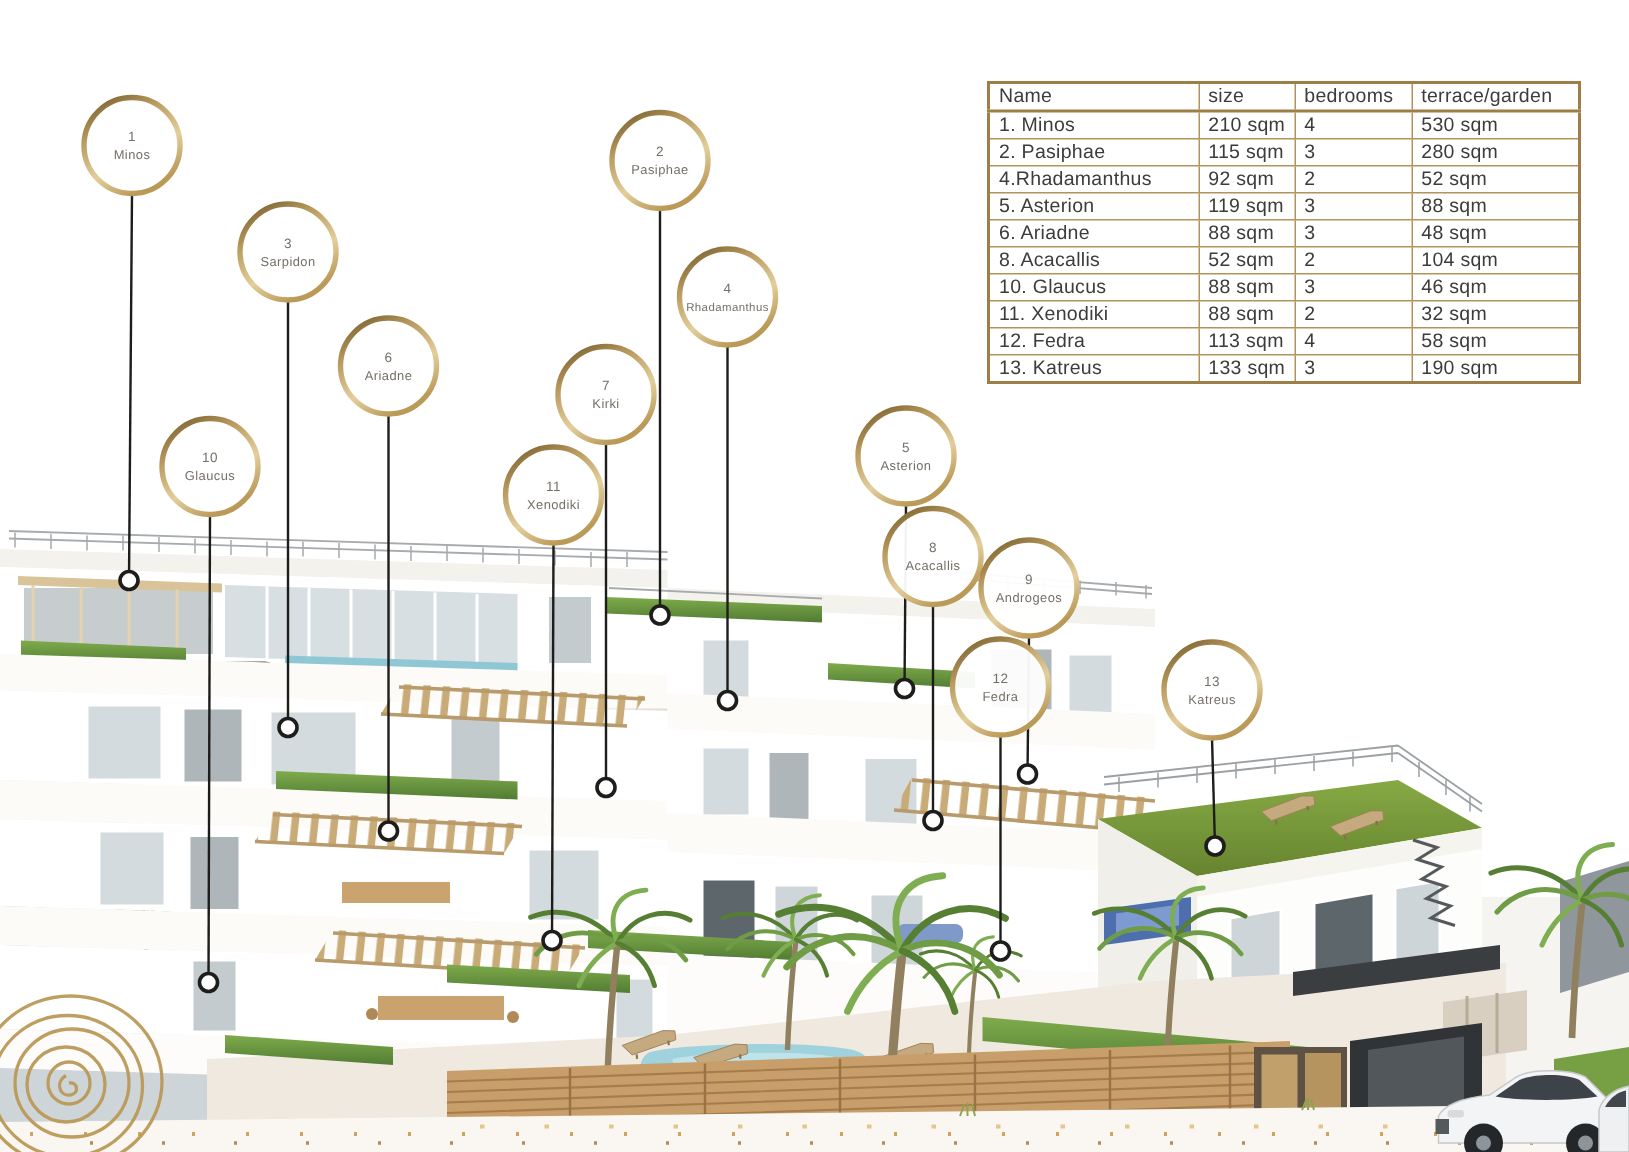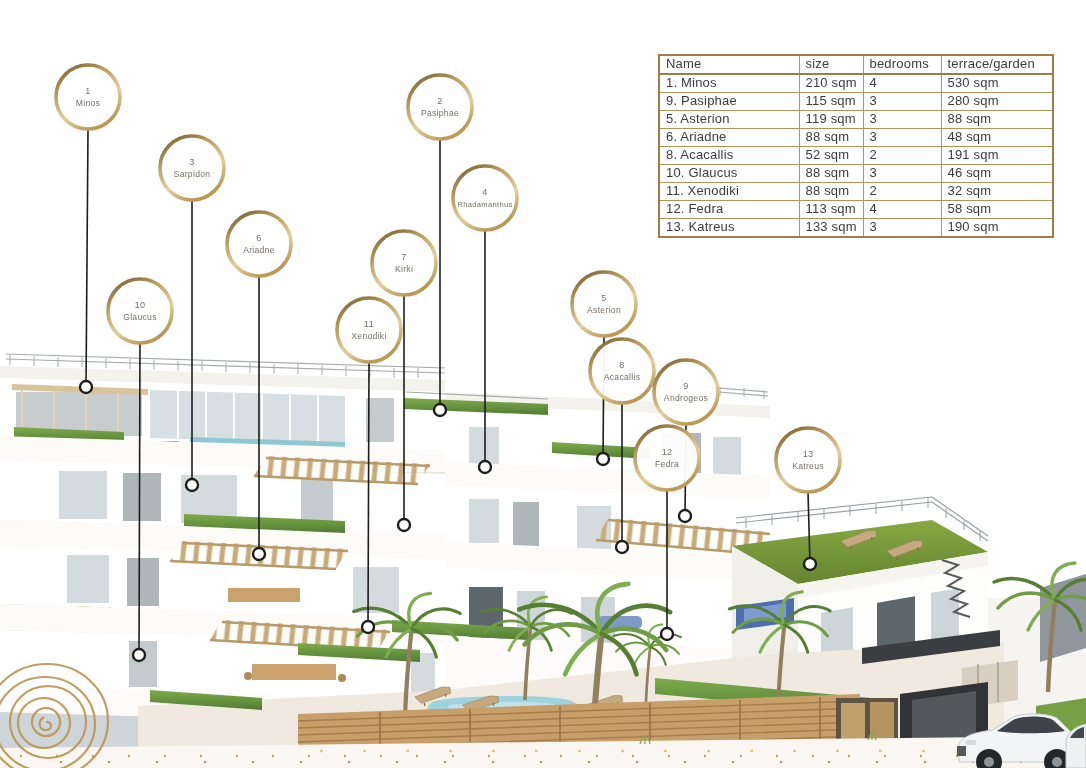--- a/index.html
+++ b/index.html
@@ -350,42 +350,48 @@
     </tr>
   </thead>
   <tbody id="spec-body">
         <tr>
           <td>1. Minos</td>
           <td>210 sqm</td>
           <td>4</td>
           <td>530 sqm</td>
         </tr>
         <tr>
-          <td>9. Pasiphae</td>
+          <td>2. Pasiphae</td>
           <td>115 sqm</td>
           <td>3</td>
           <td>280 sqm</td>
+        </tr>
+        <tr>
+          <td>4.Rhadamanthus</td>
+          <td>92 sqm</td>
+          <td>2</td>
+          <td>52 sqm</td>
         </tr>
         <tr>
           <td>5. Asterion</td>
           <td>119 sqm</td>
           <td>3</td>
           <td>88 sqm</td>
         </tr>
         <tr>
           <td>6. Ariadne</td>
           <td>88 sqm</td>
           <td>3</td>
           <td>48 sqm</td>
         </tr>
         <tr>
           <td>8. Acacallis</td>
           <td>52 sqm</td>
           <td>2</td>
-          <td>191 sqm</td>
+          <td>104 sqm</td>
         </tr>
         <tr>
           <td>10. Glaucus</td>
           <td>88 sqm</td>
           <td>3</td>
           <td>46 sqm</td>
         </tr>
         <tr>
           <td>11. Xenodiki</td>
           <td>88 sqm</td>

